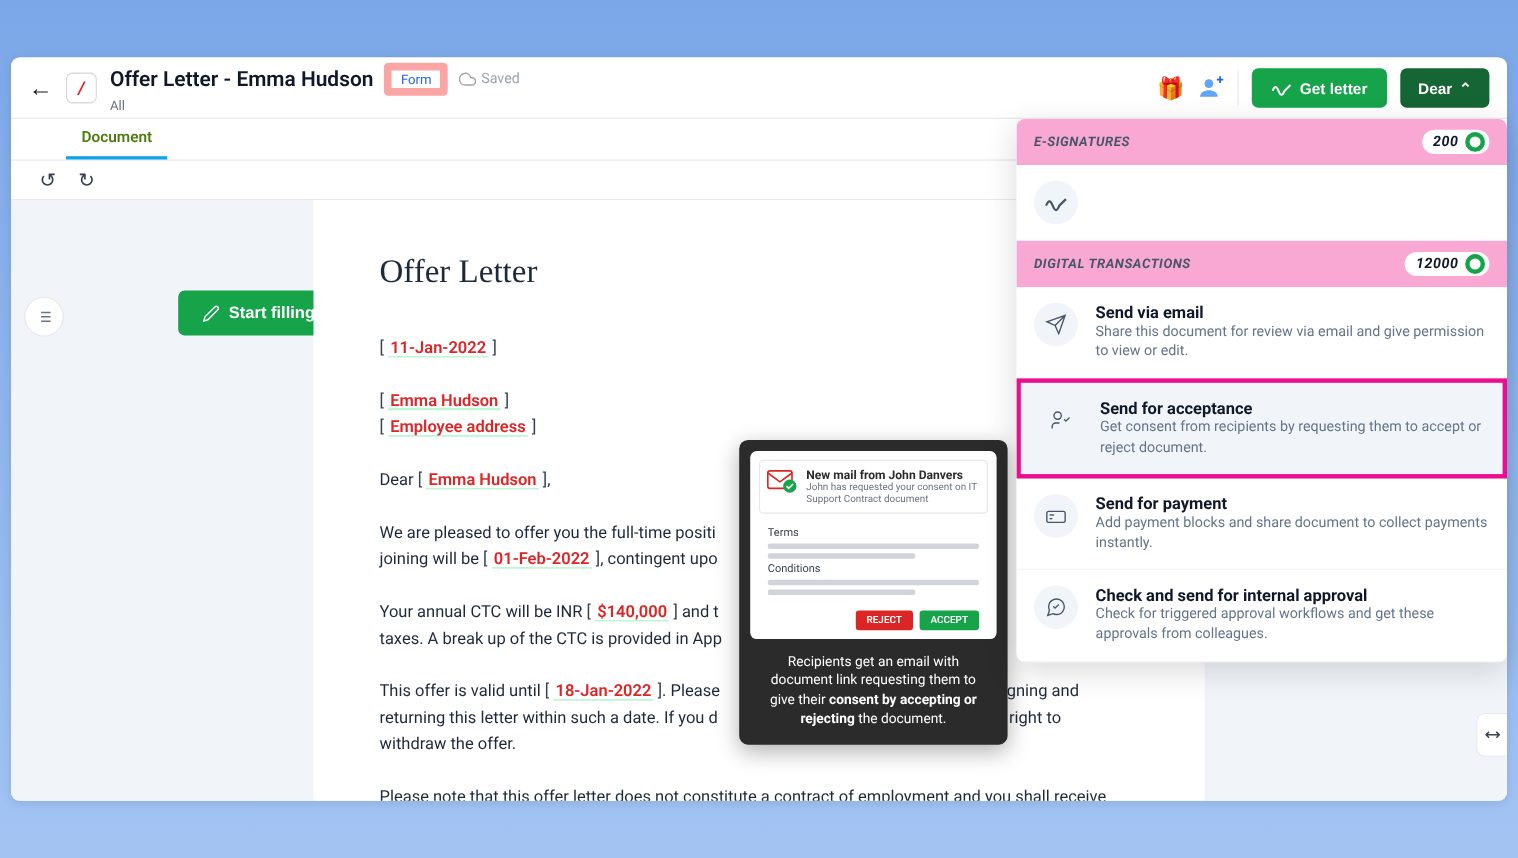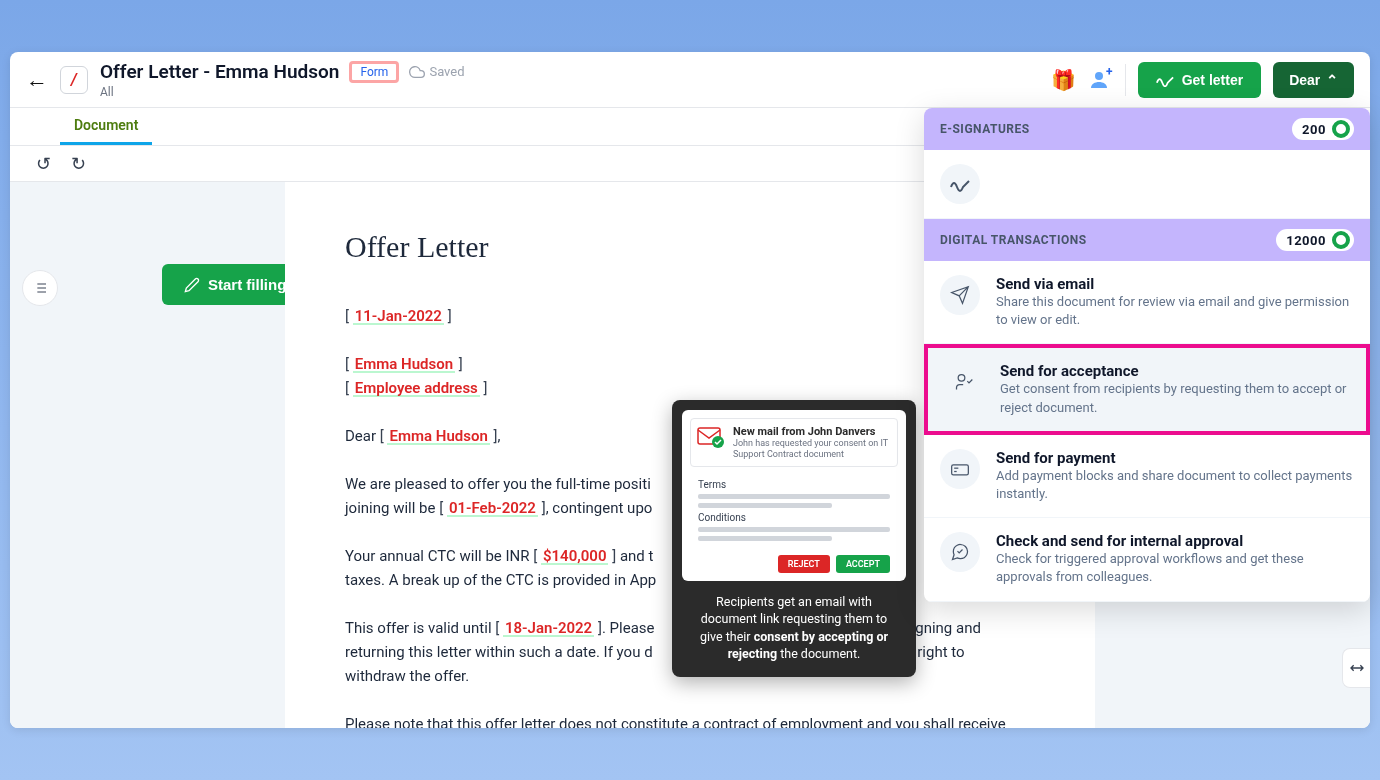--- a/index.html
+++ b/index.html
@@ -30,21 +30,21 @@
     .back-arrow { font-size: 22px; color: #111; cursor: pointer; }
     .doc-icon {
       width: 28px; height: 28px; border: 1px solid #d1d5db; border-radius: 6px;
       display: flex; align-items: center; justify-content: center;
       font-style: italic; color: #dc2626; font-weight: bold;
     }
     .title-block { flex: 1; }
     .title-row { display: flex; align-items: center; gap: 10px; }
     .doc-title { font-size: 19px; font-weight: 600; color: #0f172a; }
     .form-badge {
-      font-size: 12px; color: #2563eb; border: 3px solid #fca5a5;
+      font-size: 12px; color: #2563eb; border: 7px solid #fca5a5;
       border-radius: 4px; padding: 1px 8px;
     }
     .saved-status { font-size: 13px; color: #9ca3af; display: flex; align-items: center; gap: 4px; }
     .subtitle { font-size: 12px; color: #6b7280; margin-top: 2px; }
     .top-actions { display: flex; align-items: center; gap: 12px; }
     .gift-icon { font-size: 20px; }
     .user-add-icon svg { display: block; }
     .divider-v { width: 1px; height: 32px; background: #e5e7eb; }
     .btn-esign {
       background: #16a34a; color: #fff; border: none; padding: 10px 18px;
@@ -112,22 +112,22 @@
     .mini-reject { background: #dc2626; }
     .mini-accept { background: #16a34a; }
     .tooltip-text { text-align: center; font-size: 12.5px; line-height: 1.4; padding: 2px 6px 4px; }
     .tooltip-text b { font-weight: 700; }
     .dropdown-panel {
       position: absolute; top: 108px; right: 10px; width: 446px;
       background: #fff; border-radius: 8px; box-shadow: 0 8px 30px rgba(0,0,0,0.15);
       overflow: hidden;
     }
     .section-header {
-      background: #c4b5fd; padding: 10px 16px; display: flex; justify-content: space-between;
-      align-items: center; font-size: 12px; font-weight: 700; letter-spacing: 0.5px; color: #475569;
+      background: #f9a8d4; padding: 10px 16px; display: flex; justify-content: space-between;
+      align-items: center; font-size: 12px; font-weight: 700; letter-spacing: 0.5px; color: #475569; font-style: italic;
     }
     .count-pill {
       display: flex; align-items: center; gap: 6px; background: #fff;
       border-radius: 999px; padding: 2px 4px 2px 10px; font-size: 13px; font-weight: 700; color: #0f172a;
     }
     .green-dot { width: 18px; height: 18px; border: 4px solid #16a34a; border-radius: 50%; }
     .dropdown-item {
       display: flex; gap: 16px; padding: 14px 16px; border-bottom: 1px solid #f1f5f9;
       cursor: pointer;
     }

